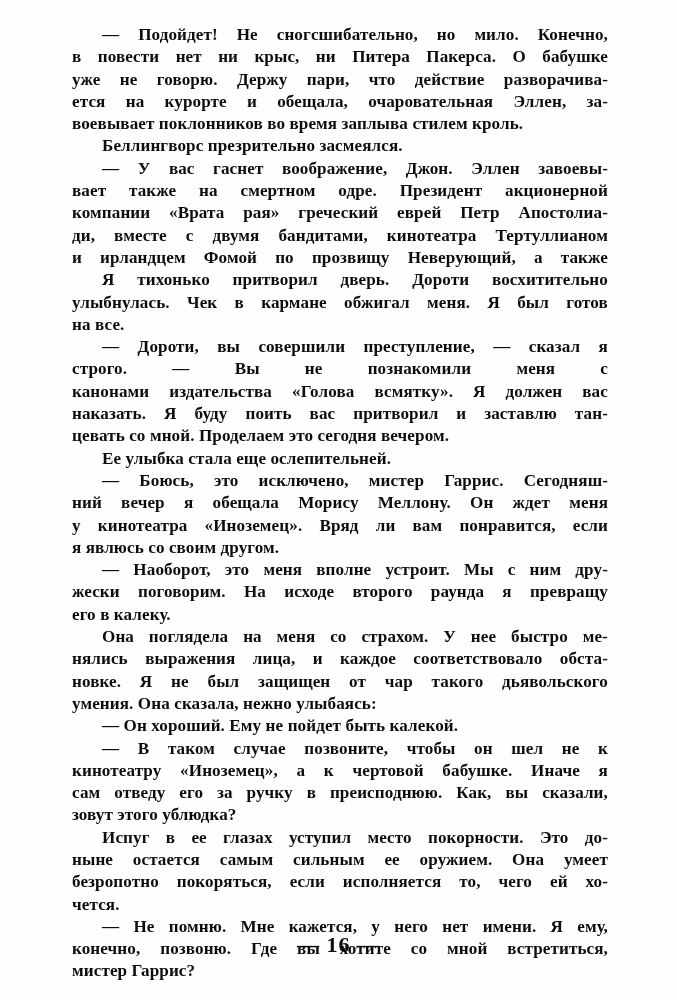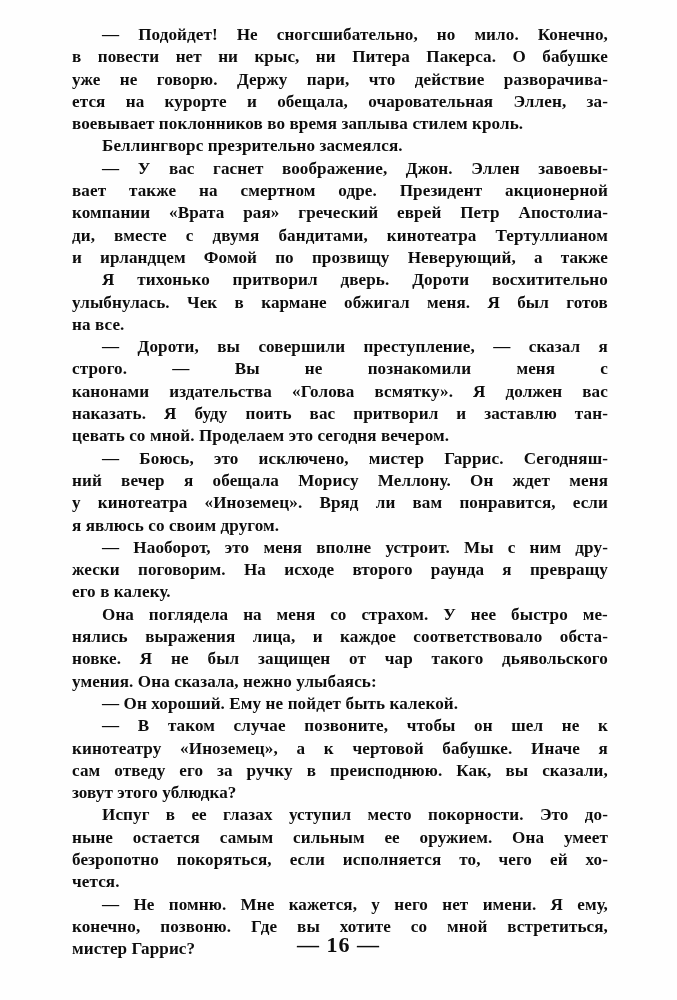--- a/index.html
+++ b/index.html
@@ -107,20 +107,23 @@
         <div class="line last">на все.</div>
       </div>
       <div class="para">
         <div class="line justify indent"><span class="w">—</span><span class="w">Дороти,</span><span class="w">вы</span><span class="w">совершили</span><span class="w">преступление,</span><span class="w">—</span><span class="w">сказал</span><span class="w">я</span></div>
         <div class="line justify"><span class="w">строго.</span><span class="w">—</span><span class="w">Вы</span><span class="w">не</span><span class="w">познакомили</span><span class="w">меня</span><span class="w">с</span></div>
         <div class="line justify"><span class="w">канонами</span><span class="w">издательства</span><span class="w">«Голова</span><span class="w">всмятку».</span><span class="w">Я</span><span class="w">должен</span><span class="w">вас</span></div>
         <div class="line justify"><span class="w">наказать.</span><span class="w">Я</span><span class="w">буду</span><span class="w">поить</span><span class="w">вас</span><span class="w">притворил</span><span class="w">и</span><span class="w">заставлю</span><span class="w">тан-</span></div>
         <div class="line last">цевать со мной. Проделаем это сегодня вечером.</div>
       </div>
       <div class="para">
+        <div class="line last indent">Ее улыбка стала еще ослепительней.</div>
+      </div>
+      <div class="para">
         <div class="line justify indent"><span class="w">—</span><span class="w">Боюсь,</span><span class="w">это</span><span class="w">исключено,</span><span class="w">мистер</span><span class="w">Гаррис.</span><span class="w">Сегодняш-</span></div>
         <div class="line justify"><span class="w">ний</span><span class="w">вечер</span><span class="w">я</span><span class="w">обещала</span><span class="w">Морису</span><span class="w">Меллону.</span><span class="w">Он</span><span class="w">ждет</span><span class="w">меня</span></div>
         <div class="line justify"><span class="w">у</span><span class="w">кинотеатра</span><span class="w">«Иноземец».</span><span class="w">Вряд</span><span class="w">ли</span><span class="w">вам</span><span class="w">понравится,</span><span class="w">если</span></div>
         <div class="line last">я явлюсь со своим другом.</div>
       </div>
       <div class="para">
         <div class="line justify indent"><span class="w">—</span><span class="w">Наоборот,</span><span class="w">это</span><span class="w">меня</span><span class="w">вполне</span><span class="w">устроит.</span><span class="w">Мы</span><span class="w">с</span><span class="w">ним</span><span class="w">дру-</span></div>
         <div class="line justify"><span class="w">жески</span><span class="w">поговорим.</span><span class="w">На</span><span class="w">исходе</span><span class="w">второго</span><span class="w">раунда</span><span class="w">я</span><span class="w">превращу</span></div>
         <div class="line last">его в калеку.</div>
       </div>

